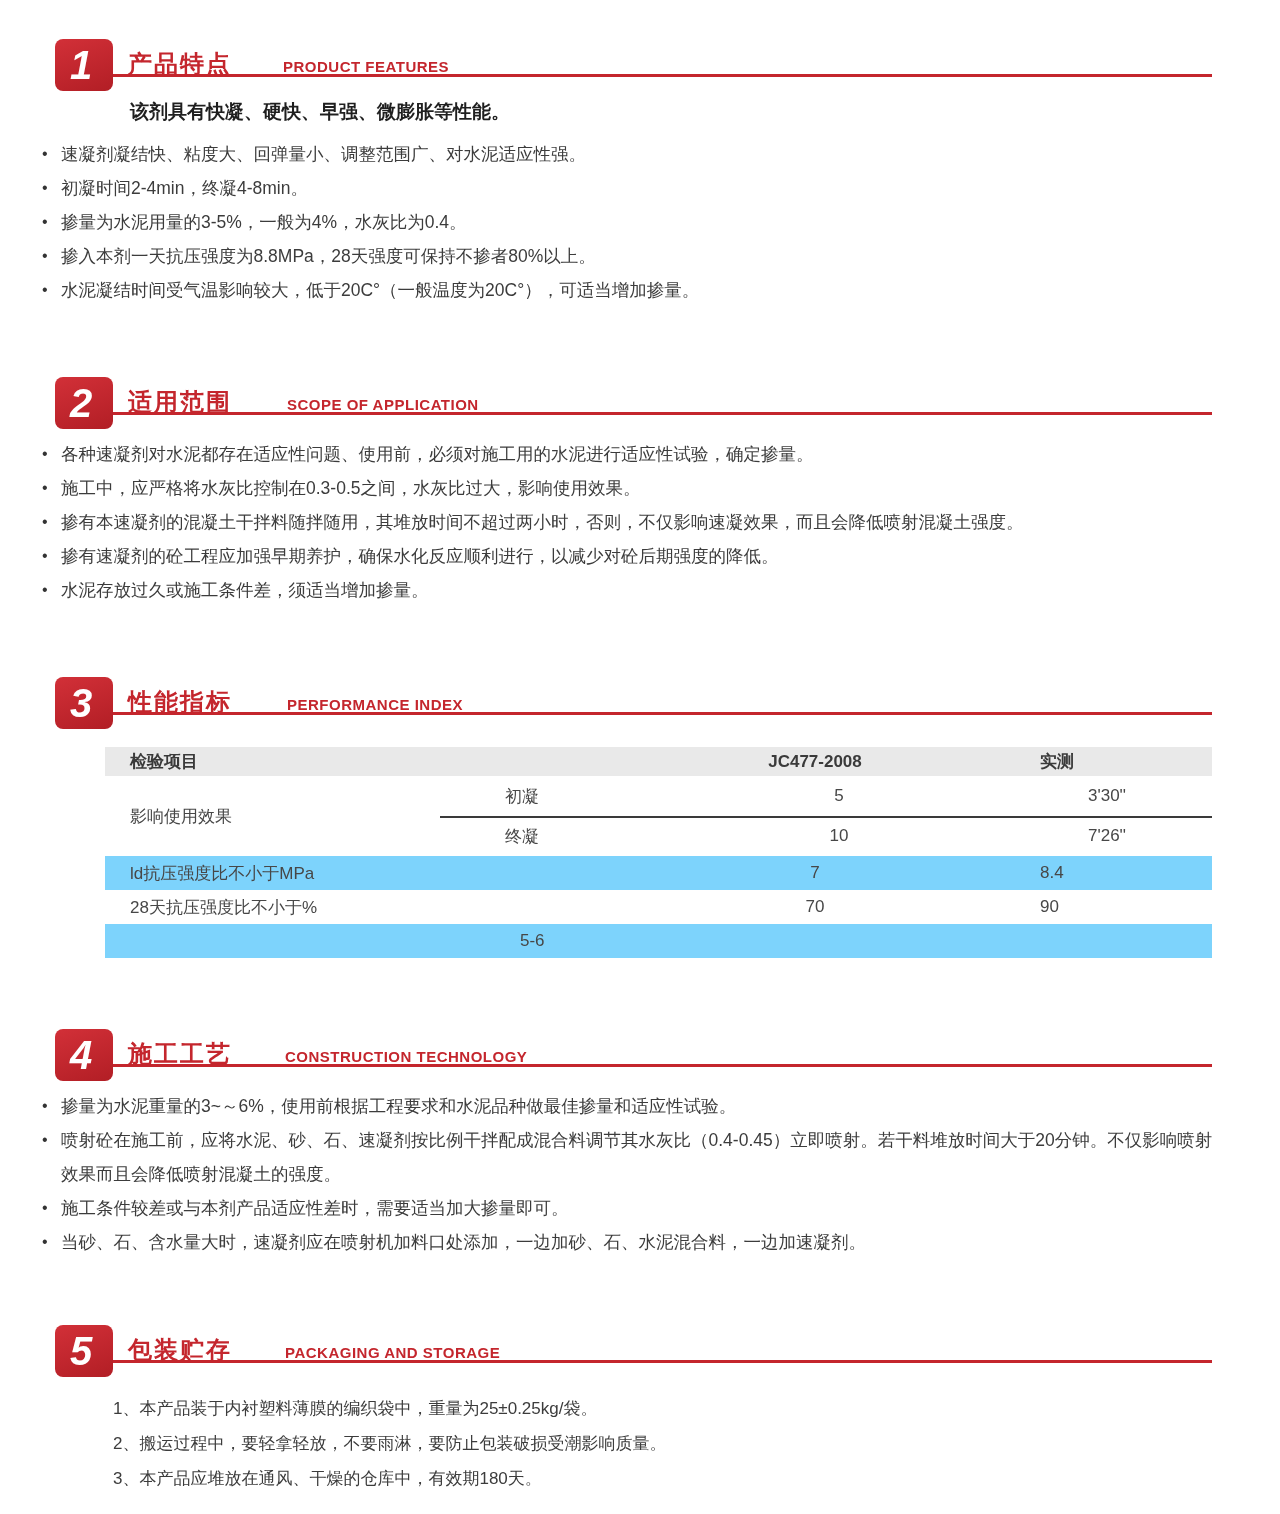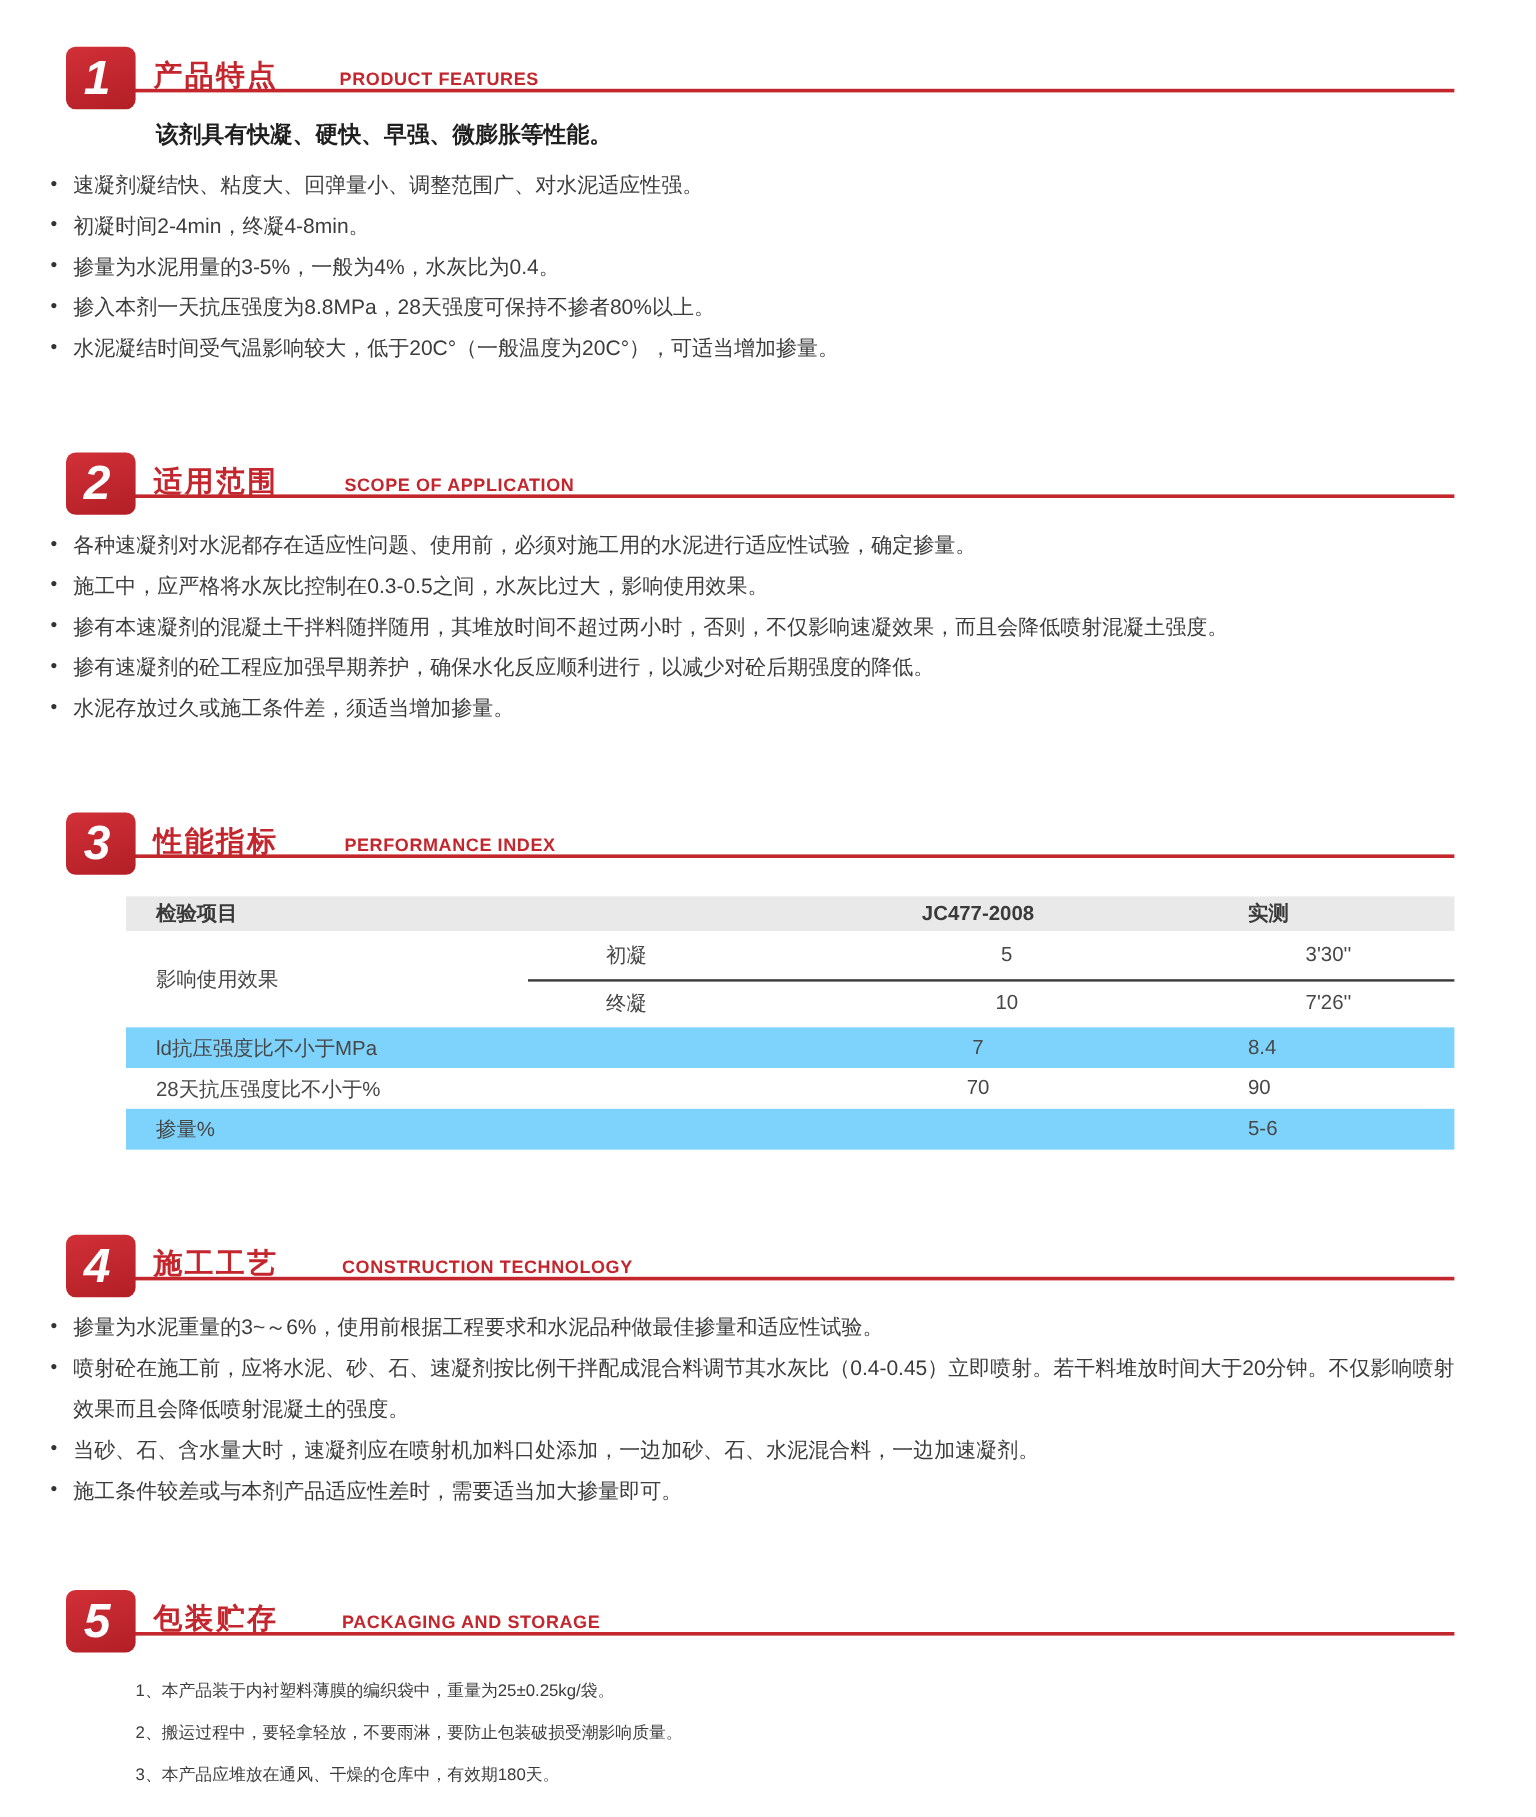--- a/index.html
+++ b/index.html
@@ -73,21 +73,21 @@
     position: absolute; left: -19px; top: 0;
     font-size: 16px; color: #333;
   }
 
   
   ul.plain {
     list-style: none;
     margin-top: 28px;
     padding: 0 58px 0 113px;
   }
-  ul.plain li { font-size: 14px; line-height: 35px; color: #3c3c3c; }
+  ul.plain li { font-size: 17px; line-height: 35px; color: #3c3c3c; }
 
   
   .perf-table {
     margin: 32px 68px 0 105px;
     width: 1107px;
     font-size: 17px; color: #474747;
   }
   .t-row {
     display: grid;
     grid-template-columns: 350px 200px 320px 237px;
@@ -192,39 +192,38 @@
       <div class="c-span2">ld抗压强度比不小于MPa</div>
       <div class="c-std">7</div>
       <div class="c-meas">8.4</div>
     </div>
     <div class="t-row t-simple">
       <div class="c-span2">28天抗压强度比不小于%</div>
       <div class="c-std">70</div>
       <div class="c-meas">90</div>
     </div>
     <div class="t-row t-simple t-gray">
-      <div class="c-span2">掺量%</div>
       <div class="c-std"></div>
       <div class="c-meas">5-6</div>
     </div>
   </div>
 </div>
 
 <div class="sec sec4">
   <div class="sec-header">
     <div class="sec-line"></div>
     <div class="sec-badge">4</div>
     <div class="sec-title-zh">施工工艺</div>
     <div class="sec-title-en en4">CONSTRUCTION TECHNOLOGY</div>
   </div>
   <ul class="bullets">
     <li>掺量为水泥重量的3~～6%，使用前根据工程要求和水泥品种做最佳掺量和适应性试验。</li>
     <li>喷射砼在施工前，应将水泥、砂、石、速凝剂按比例干拌配成混合料调节其水灰比（0.4-0.45）立即喷射。若干料堆放时间大于20分钟。不仅影响喷射效果而且会降低喷射混凝土的强度。</li>
+    <li>施工条件较差或与本剂产品适应性差时，需要适当加大掺量即可。</li>
     <li>当砂、石、含水量大时，速凝剂应在喷射机加料口处添加，一边加砂、石、水泥混合料，一边加速凝剂。</li>
-    <li>施工条件较差或与本剂产品适应性差时，需要适当加大掺量即可。</li>
   </ul>
 </div>
 
 <div class="sec sec5">
   <div class="sec-header">
     <div class="sec-line"></div>
     <div class="sec-badge">5</div>
     <div class="sec-title-zh">包装贮存</div>
     <div class="sec-title-en en5">PACKAGING AND STORAGE</div>
   </div>

